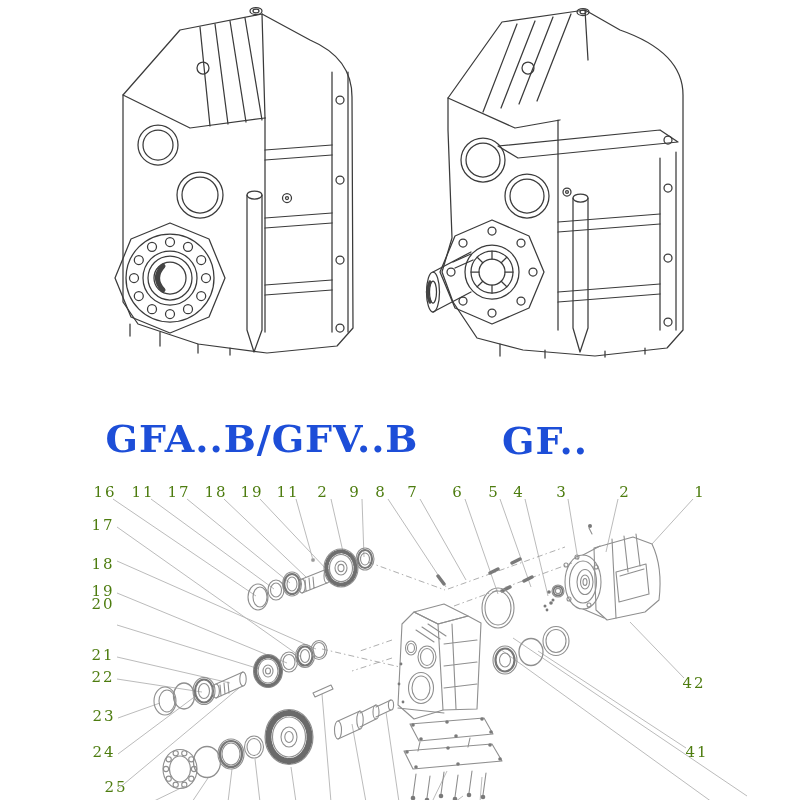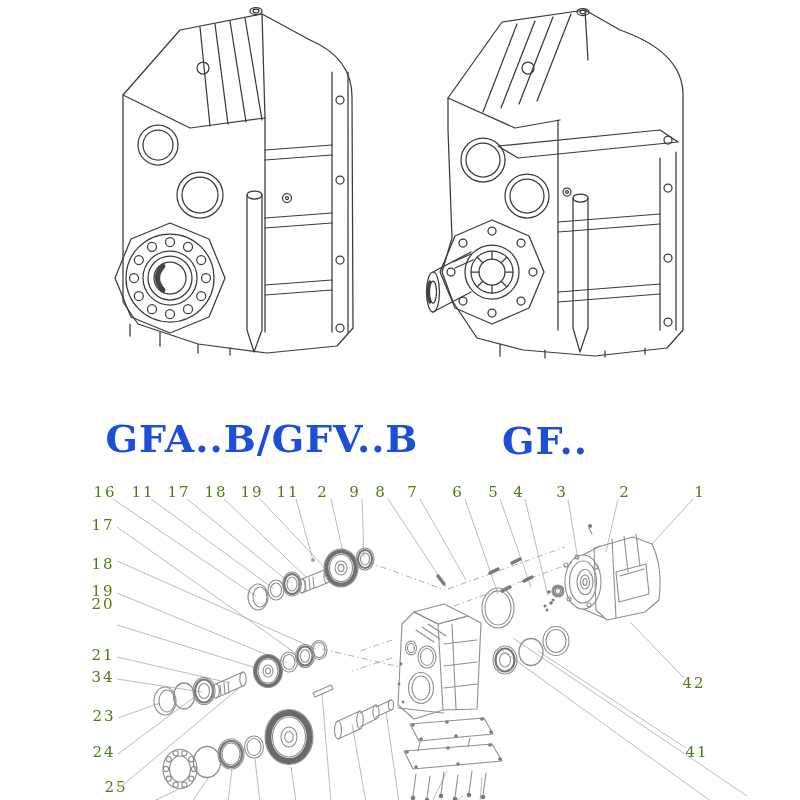--- a/index.html
+++ b/index.html
@@ -346,21 +346,21 @@
   <span class="co" style="left:519px;top:492px">4</span>
   <span class="co" style="left:562px;top:492px">3</span>
   <span class="co" style="left:625px;top:492px">2</span>
   <span class="co" style="left:700px;top:492px">1</span>
 
   <span class="co" style="left:103px;top:525px">17</span>
   <span class="co" style="left:103px;top:564px">18</span>
   <span class="co" style="left:103px;top:591px">19</span>
   <span class="co" style="left:103px;top:604px">20</span>
   <span class="co" style="left:103px;top:655px">21</span>
-  <span class="co" style="left:103px;top:677px">34</span>
+  <span class="co" style="left:103px;top:677px">22</span>
   <span class="co" style="left:104px;top:716px">23</span>
   <span class="co" style="left:104px;top:752px">24</span>
   <span class="co" style="left:116px;top:787px">25</span>
 
   <span class="co" style="left:694px;top:683px">42</span>
   <span class="co" style="left:697px;top:752px">41</span>
 
 </div>
 
 </body></html>

